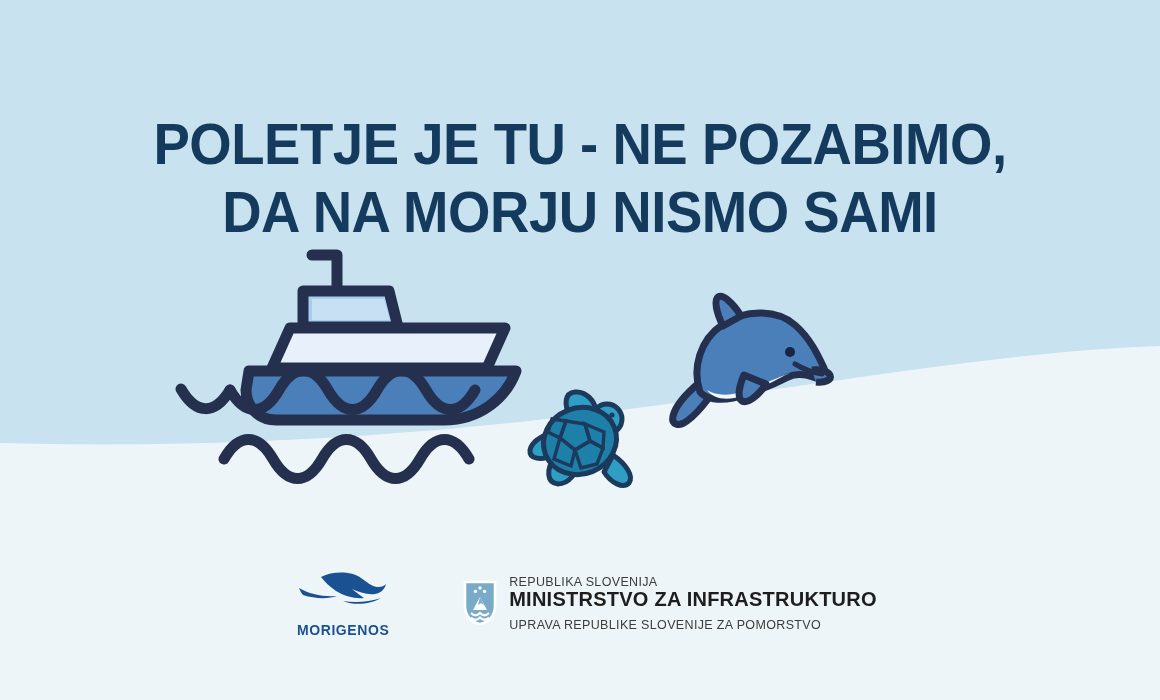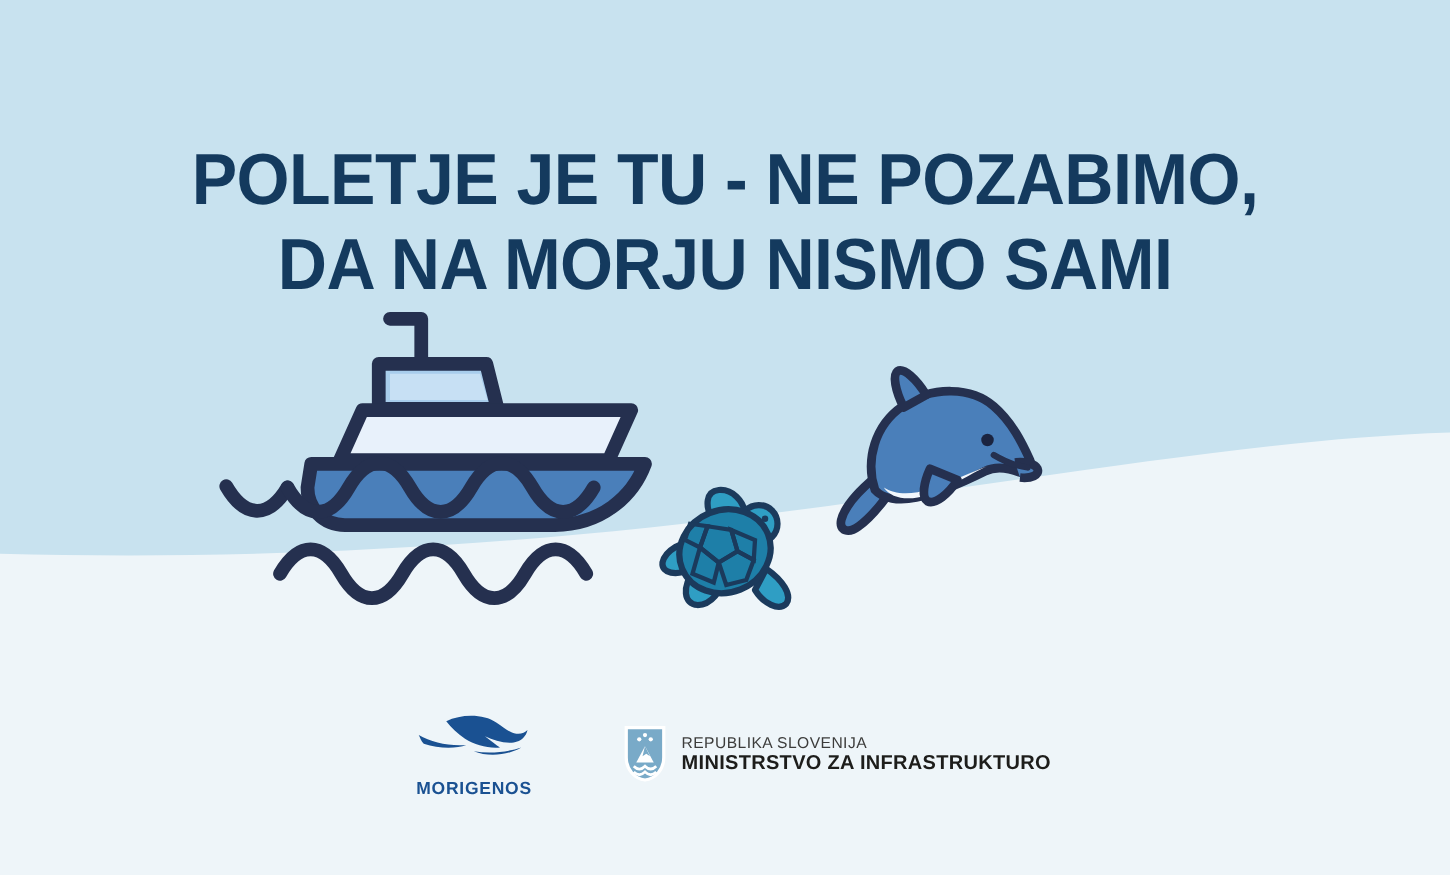--- a/index.html
+++ b/index.html
@@ -102,21 +102,21 @@
     color: #3c3c3b;
     font-family: "Liberation Sans", sans-serif;
     font-size: 12.5px;
     letter-spacing: 0.35px;
     line-height: 16px;
   }
   .m-line2 {
     color: #1d1d1b;
     font-family: "Liberation Sans", sans-serif;
     font-weight: bold;
-    font-size: 16px;
+    font-size: 20px;
     letter-spacing: 0.25px;
     line-height: 18px;
   }
   .m-line3 {
     margin-top: 9px;
     color: #3c3c3b;
     font-family: "Liberation Sans", sans-serif;
     font-size: 12.5px;
     letter-spacing: 0.35px;
     line-height: 16px;
@@ -254,17 +254,18 @@
         <path d="M17,17 L21,25 L18,23 L15,25 Z" fill="#79aac8"></path>
         <circle cx="17" cy="8" r="1.7" fill="#ffffff"></circle>
         <circle cx="12.4" cy="11.4" r="1.7" fill="#ffffff"></circle>
         <circle cx="21.6" cy="11.4" r="1.7" fill="#ffffff"></circle>
         <path d="M8,33 C11,36 14,36 17,33 C20,36 23,36 26,33" fill="none" stroke="#ffffff" stroke-width="2.2"></path>
         <path d="M8,37.5 C11,40.5 14,40.5 17,37.5 C20,40.5 23,40.5 26,37.5" fill="none" stroke="#ffffff" stroke-width="2.2"></path>
       </svg>
       <div class="ministry-text">
         <div class="m-line1">REPUBLIKA SLOVENIJA</div>
         <div class="m-line2">MINISTRSTVO ZA INFRASTRUKTURO</div>
+        <div class="m-line3">UPRAVA REPUBLIKE SLOVENIJE ZA POMORSTVO</div>
       </div>
     </div>
   </div>
 
 </div>
 
 </body></html>

